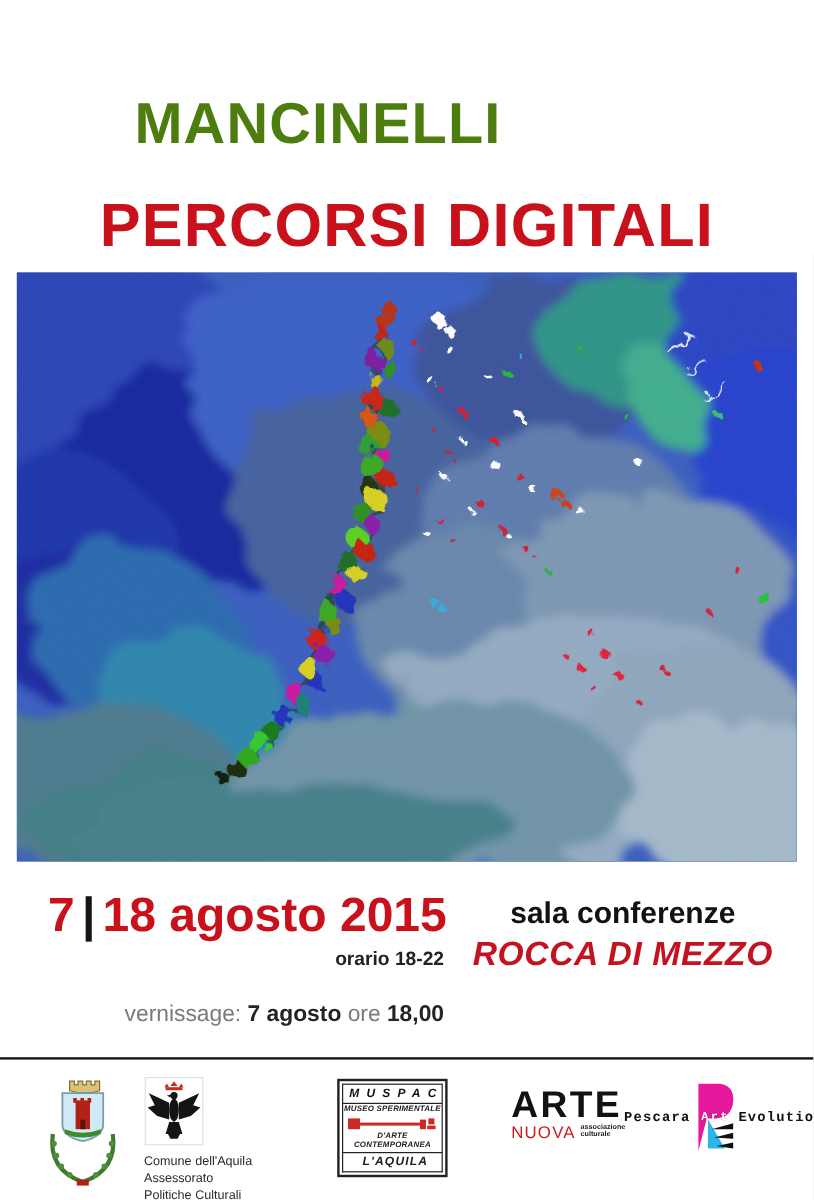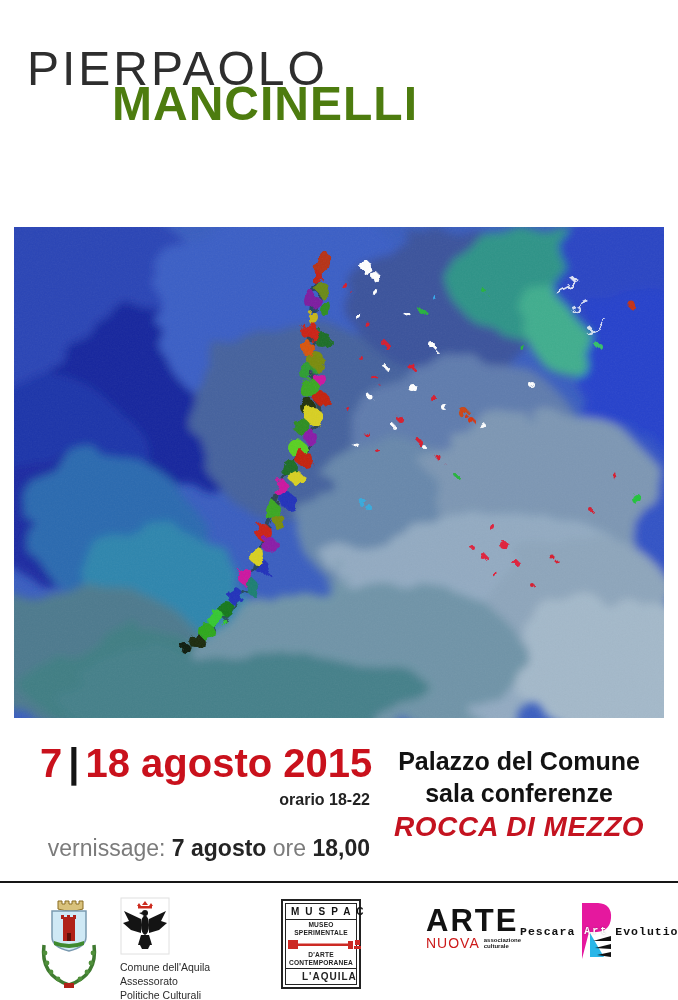--- a/index.html
+++ b/index.html
@@ -25,36 +25,36 @@
   .artwork{
     position:absolute;left:14px;top:227px;width:650px;height:491px;
     background:#3a5ec0;overflow:hidden;
   }
   .artwork svg{display:block;width:650px;height:491px;}
   
   .date-block{position:absolute;left:40px;top:741px;width:330px;text-align:right;}
   .date-line{font-size:40px;font-weight:700;color:#c9111c;line-height:1.1;white-space:nowrap;}
   .date-line .sep{color:#141414;font-weight:700;padding:0 6px;}
   .hours{margin:6px 0 0 88px;font-size:16px;font-weight:700;color:#222222;}
-  .vernissage{margin:26px 0 0 5px;font-size:23px;white-space:nowrap;}
+  .vernissage{margin:26px 0 0 5px;font-size:19px;white-space:nowrap;}
   .vernissage .gray{color:#7b7b7b;font-weight:400;}
   .vernissage .dark{color:#242424;font-weight:700;}
   .venue-block{position:absolute;left:368px;top:745px;width:302px;text-align:center;}
   .venue-line{font-size:25px;font-weight:700;color:#121212;line-height:32px;}
   .venue-city{font-size:28px;font-weight:700;color:#c41320;line-height:36px;letter-spacing:0.5px;font-style:italic;}
   
   .divider{position:absolute;left:0;top:881px;width:678px;height:2px;background:#161616;}
   .logos{position:absolute;left:0;top:893px;width:678px;height:107px;}
   .logo{position:absolute;}
   .logo-coat{left:34px;top:4px;width:70px;height:96px;}
   .logo-aquila{left:120px;top:4px;width:96px;}
   .aquila-text{margin-top:2px;font-size:10.5px;line-height:12px;color:#2b2b2b;}
   .logo-muspac{
-    left:281px;top:6px;width:80px;background:#fff;
-    border:2px solid #222;box-sizing:border-box;padding:2px;
+    left:281px;top:6px;width:92px;background:#fff;
+    border:2px solid #222;box-sizing:border-box;padding:2px;font-style:italic;
   }
   .muspac-title{
     border:1px solid #222;text-align:center;font-size:10px;font-weight:700;
     letter-spacing:6px;padding:2px 0 2px 5px;color:#111;
   }
   .muspac-mid{border:1px solid #222;border-top:none;text-align:center;padding:1px 0;}
   .muspac-small{font-size:6.6px;font-weight:700;color:#222;letter-spacing:0.2px;line-height:8px;}
   .muspac-key{display:block;margin:1px auto;}
   .muspac-city{
     border:1px solid #222;border-top:none;text-align:center;
@@ -77,22 +77,22 @@
     position:absolute;left:3px;top:23px;width:32px;text-align:center;
     color:#ffffff;font-size:10px;font-weight:700;letter-spacing:2px;
     font-family:"Liberation Mono",monospace;text-shadow:0 0 2px rgba(0,0,0,0.35);
   }
 </style>
 </head>
 <body>
 
 <div class="poster">
 
-  <div class="artist-first">PIERPAOLO</div>
   <div class="artist-last">MANCINELLI</div>
+  <div class="show-title">PERCORSI DIGITALI</div>
 
   <div class="artwork">
     <svg viewBox="0 0 650 491">
       <defs>
         <filter id="paint" x="-25%" y="-25%" width="150%" height="150%">
           <feTurbulence type="fractalNoise" baseFrequency="0.012 0.02" numOctaves="3" seed="7" result="n"></feTurbulence>
           <feDisplacementMap in="SourceGraphic" in2="n" scale="55"></feDisplacementMap>
           <feGaussianBlur stdDeviation="4"></feGaussianBlur>
         </filter>
         <filter id="splat" x="-40%" y="-40%" width="180%" height="180%">
@@ -240,21 +240,20 @@
     <div class="hours">orario 18-22</div>
     <div class="vernissage">
       <span class="gray">vernissage:</span>
       <span class="dark">7 agosto</span>
       <span class="gray">ore</span>
       <span class="dark">18,00</span>
     </div>
   </div>
 
   <div class="venue-block">
-    <div class="venue-line">Palazzo del Comune</div>
     <div class="venue-line">sala conferenze</div>
     <div class="venue-city">ROCCA DI MEZZO</div>
   </div>
 
   <div class="divider"></div>
 
   <div class="logos">
 
     <div class="logo logo-coat">
       <svg viewBox="0 0 70 96" width="70" height="96">

